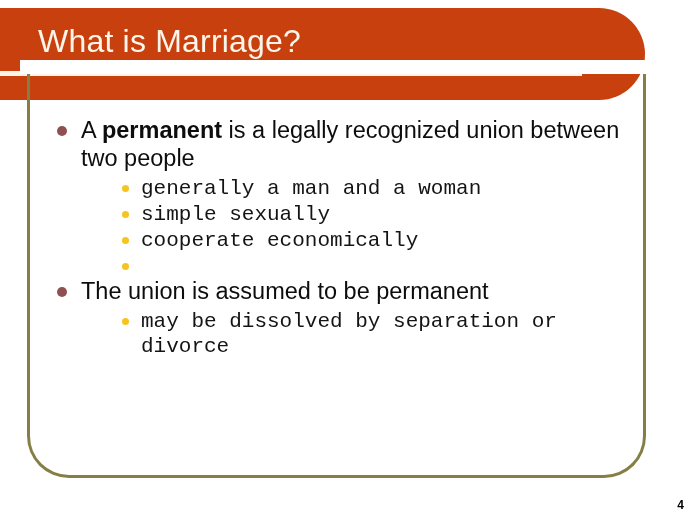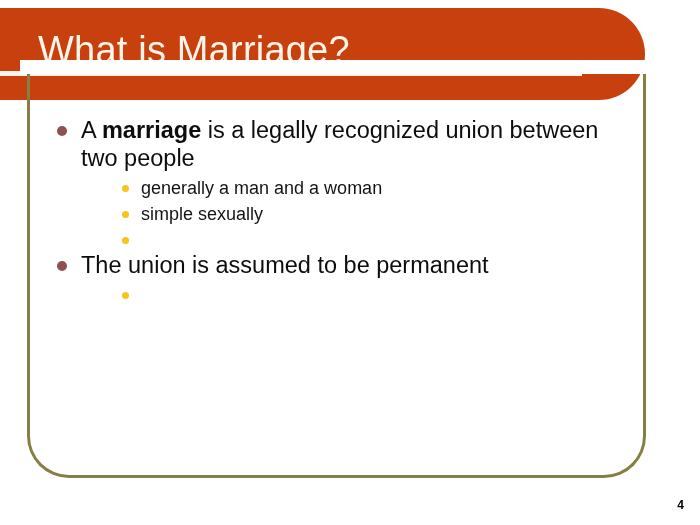--- a/index.html
+++ b/index.html
@@ -29,26 +29,25 @@
     background: #c8400d;
     border-top-right-radius: 46px;
     border-bottom-right-radius: 46px;
     border-top-left-radius: 0;
     border-bottom-left-radius: 0;
   }
   .title-text {
     position: absolute;
     left: 38px;
     top: 19px;
-    font-size: 38px;
+    font-size: 32px;
     line-height: 44px;
     color: #fdf5ea;
     white-space: nowrap;
     letter-spacing: 0.2px;
-    margin-top: 9px;
   }
   .title-underline {
     position: absolute;
     left: 0px;
     top: 63px;
     width: 602px;
     height: 5px;
     background: #fdf3e8;
   }
 
@@ -111,24 +110,25 @@
   }
 
   ul.level2 {
     list-style: none;
     margin: 4px 0 4px 0;
     padding: 0 0 0 38px;
   }
   ul.level2 > li.b2 {
     position: relative;
     padding-left: 22px;
-    font-size: 18px;
+    font-size: 21px;
     line-height: 25px;
     color: #141414;
     margin-bottom: 1px;
+    font-family: Liberation Mono, monospace;
   }
   ul.level2 > li.b2 > .dot2 {
     position: absolute;
     left: 3px;
     top: 9px;
     width: 7px;
     height: 7px;
     border-radius: 50%;
     background: #f6c51d;
   }
@@ -156,42 +156,47 @@
   <div class="title-text">What is Marriage?</div>
 
   <div class="content-frame"></div>
   <div class="frame-mask"></div>
 
   <div class="content">
     <ul class="level1">
 
       <li class="b1">
         <span class="dot1"></span>
-        <span>A </span><span class="bold">marriage</span><span> is a legally recognized union between two people</span>
+        <span>A </span><span class="bold">permanent</span><span> is a legally recognized union between two people</span>
         <ul class="level2">
           <li class="b2">
             <span class="dot2"></span>
             <span>generally a man and a woman</span>
           </li>
           <li class="b2">
             <span class="dot2"></span>
             <span>simple sexually</span>
+          </li>
+          <li class="b2">
+            <span class="dot2"></span>
+            <span>cooperate economically</span>
           </li>
           <li class="b2">
             <span class="dot2"></span>
           </li>
         </ul>
       </li>
 
       <li class="b1 gap-top">
         <span class="dot1"></span>
         <span>The union is assumed to be permanent</span>
         <ul class="level2">
           <li class="b2">
             <span class="dot2"></span>
+            <span>may be dissolved by separation or divorce</span>
           </li>
         </ul>
       </li>
 
 
     </ul>
   </div>
 
   <div class="slide-number">4</div>
 

